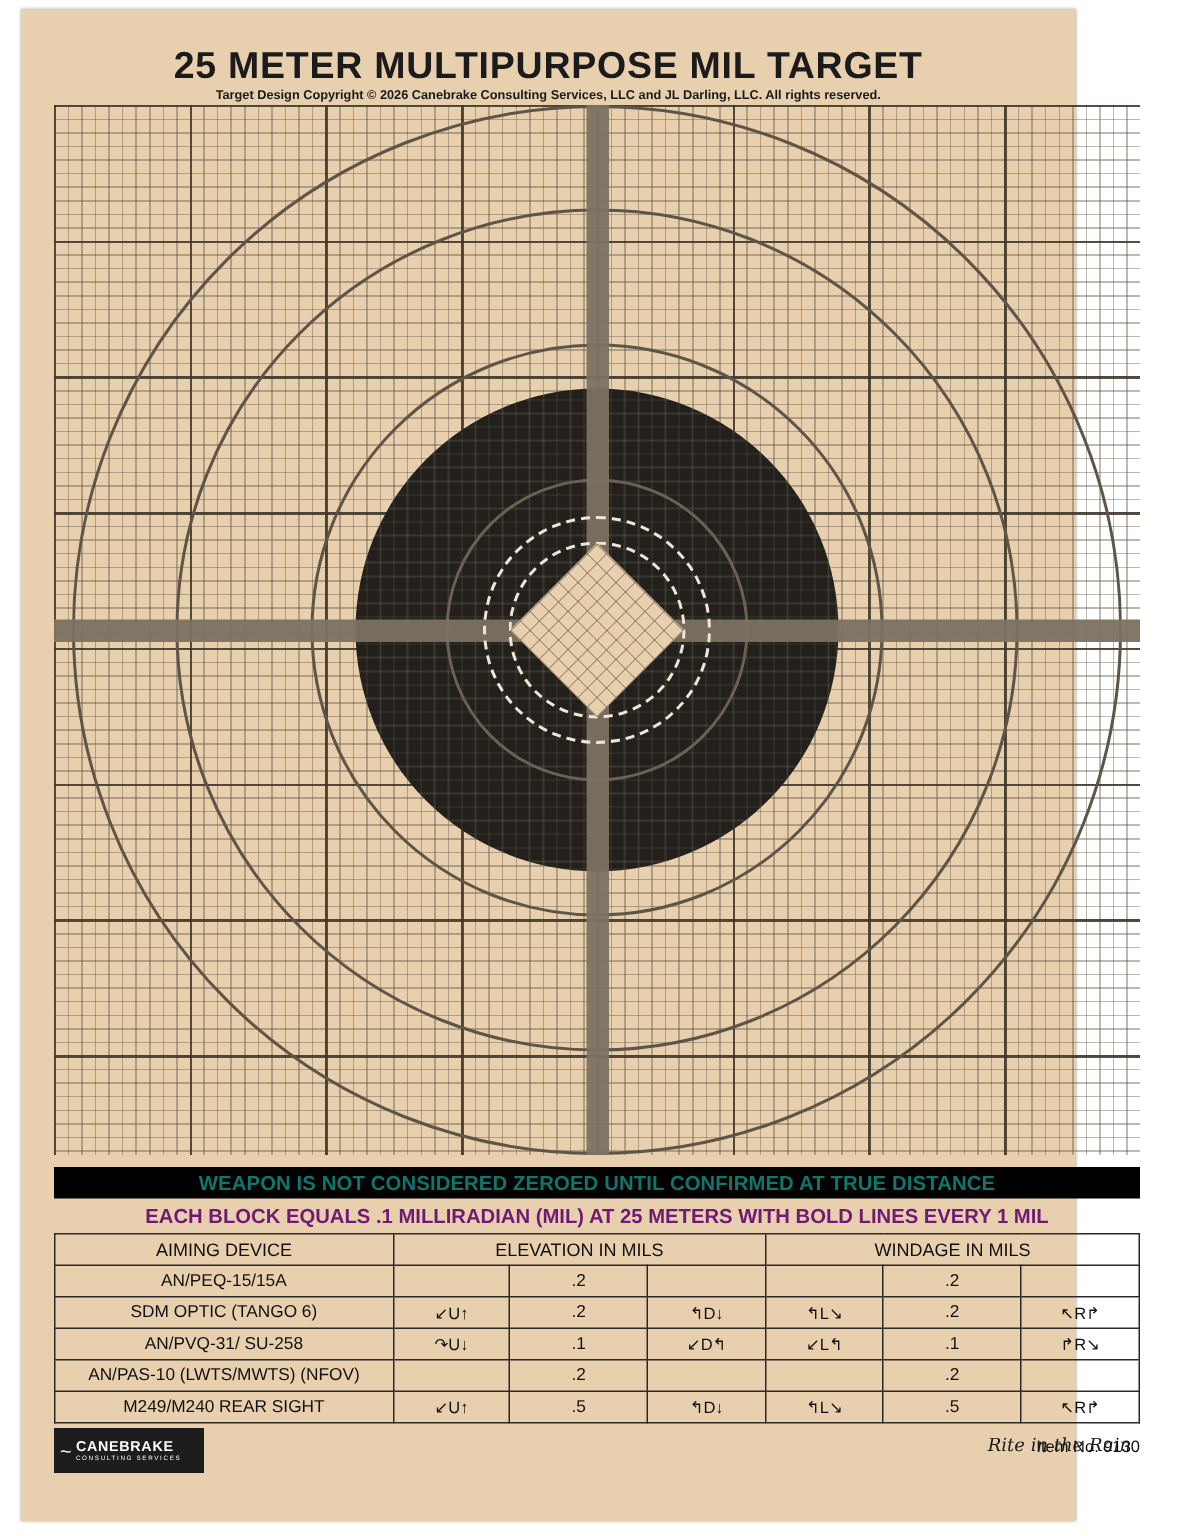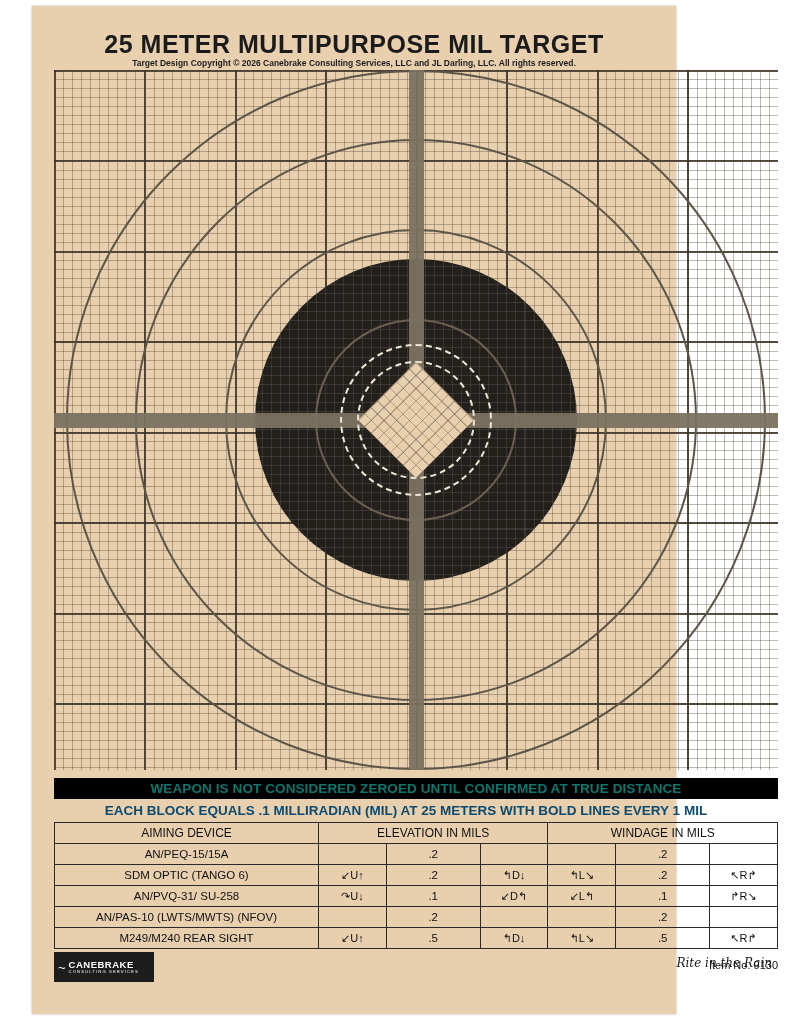--- a/index.html
+++ b/index.html
@@ -6,24 +6,23 @@
   body{font-family:"Liberation Sans", sans-serif;}
   .page{
     position:relative;
     width:796px;height:1024px;
     background:#ffffff;
     overflow:hidden;
   }
   .sheet{
     position:absolute;
     left:14px;top:6px;
-    width:644px;height:1008px;
+    width:703px;height:1008px;
     background:#e8cfae;
     box-shadow:0 0 2px rgba(0,0,0,.35);
-    margin-left:18px;
   }
   
   .title{
     position:absolute;left:0;top:24px;width:100%;
     text-align:center;
     font-size:25px;font-weight:bold;letter-spacing:.5px;
     color:#1b1b1b;
   }
   .copyright{
     position:absolute;left:0;top:52px;width:100%;
@@ -102,34 +101,34 @@
   }
   
   .banner{
     position:absolute;left:22px;top:772px;width:724px;height:21px;
     background:#000000;color:#0f766e;
     font-size:13.5px;font-weight:bold;
     display:flex;align-items:center;justify-content:center;
     letter-spacing:.1px;
   }
   .subbanner{
-    position:absolute;left:12px;top:794px;width:724px;height:21px;
-    color:#0c4a6e;font-size:13.5px;font-weight:bold;
+    position:absolute;left:22px;top:794px;width:724px;height:21px;
+    color:#701a75;font-size:13.5px;font-weight:bold;
     display:flex;align-items:center;justify-content:center;
   }
   
   table.data{
     position:absolute;left:22px;top:816px;width:724px;
     border-collapse:collapse;
     font-size:11.5px;color:#111;
   }
   table.data td, table.data th{
     border:1px solid #2a2a2a;
     height:20px;
-    padding:0 10px;
+    padding:0 20px;
     text-align:center;
     font-weight:normal;
   }
   table.data th{font-weight:normal;font-size:12px;}
   .col-dev{width:224px;}
   .col-small{width:42px;}
   .col-val{width:66px;}
   .arrow{font-size:11px;color:#111;white-space:nowrap;}
   
   .footer{

